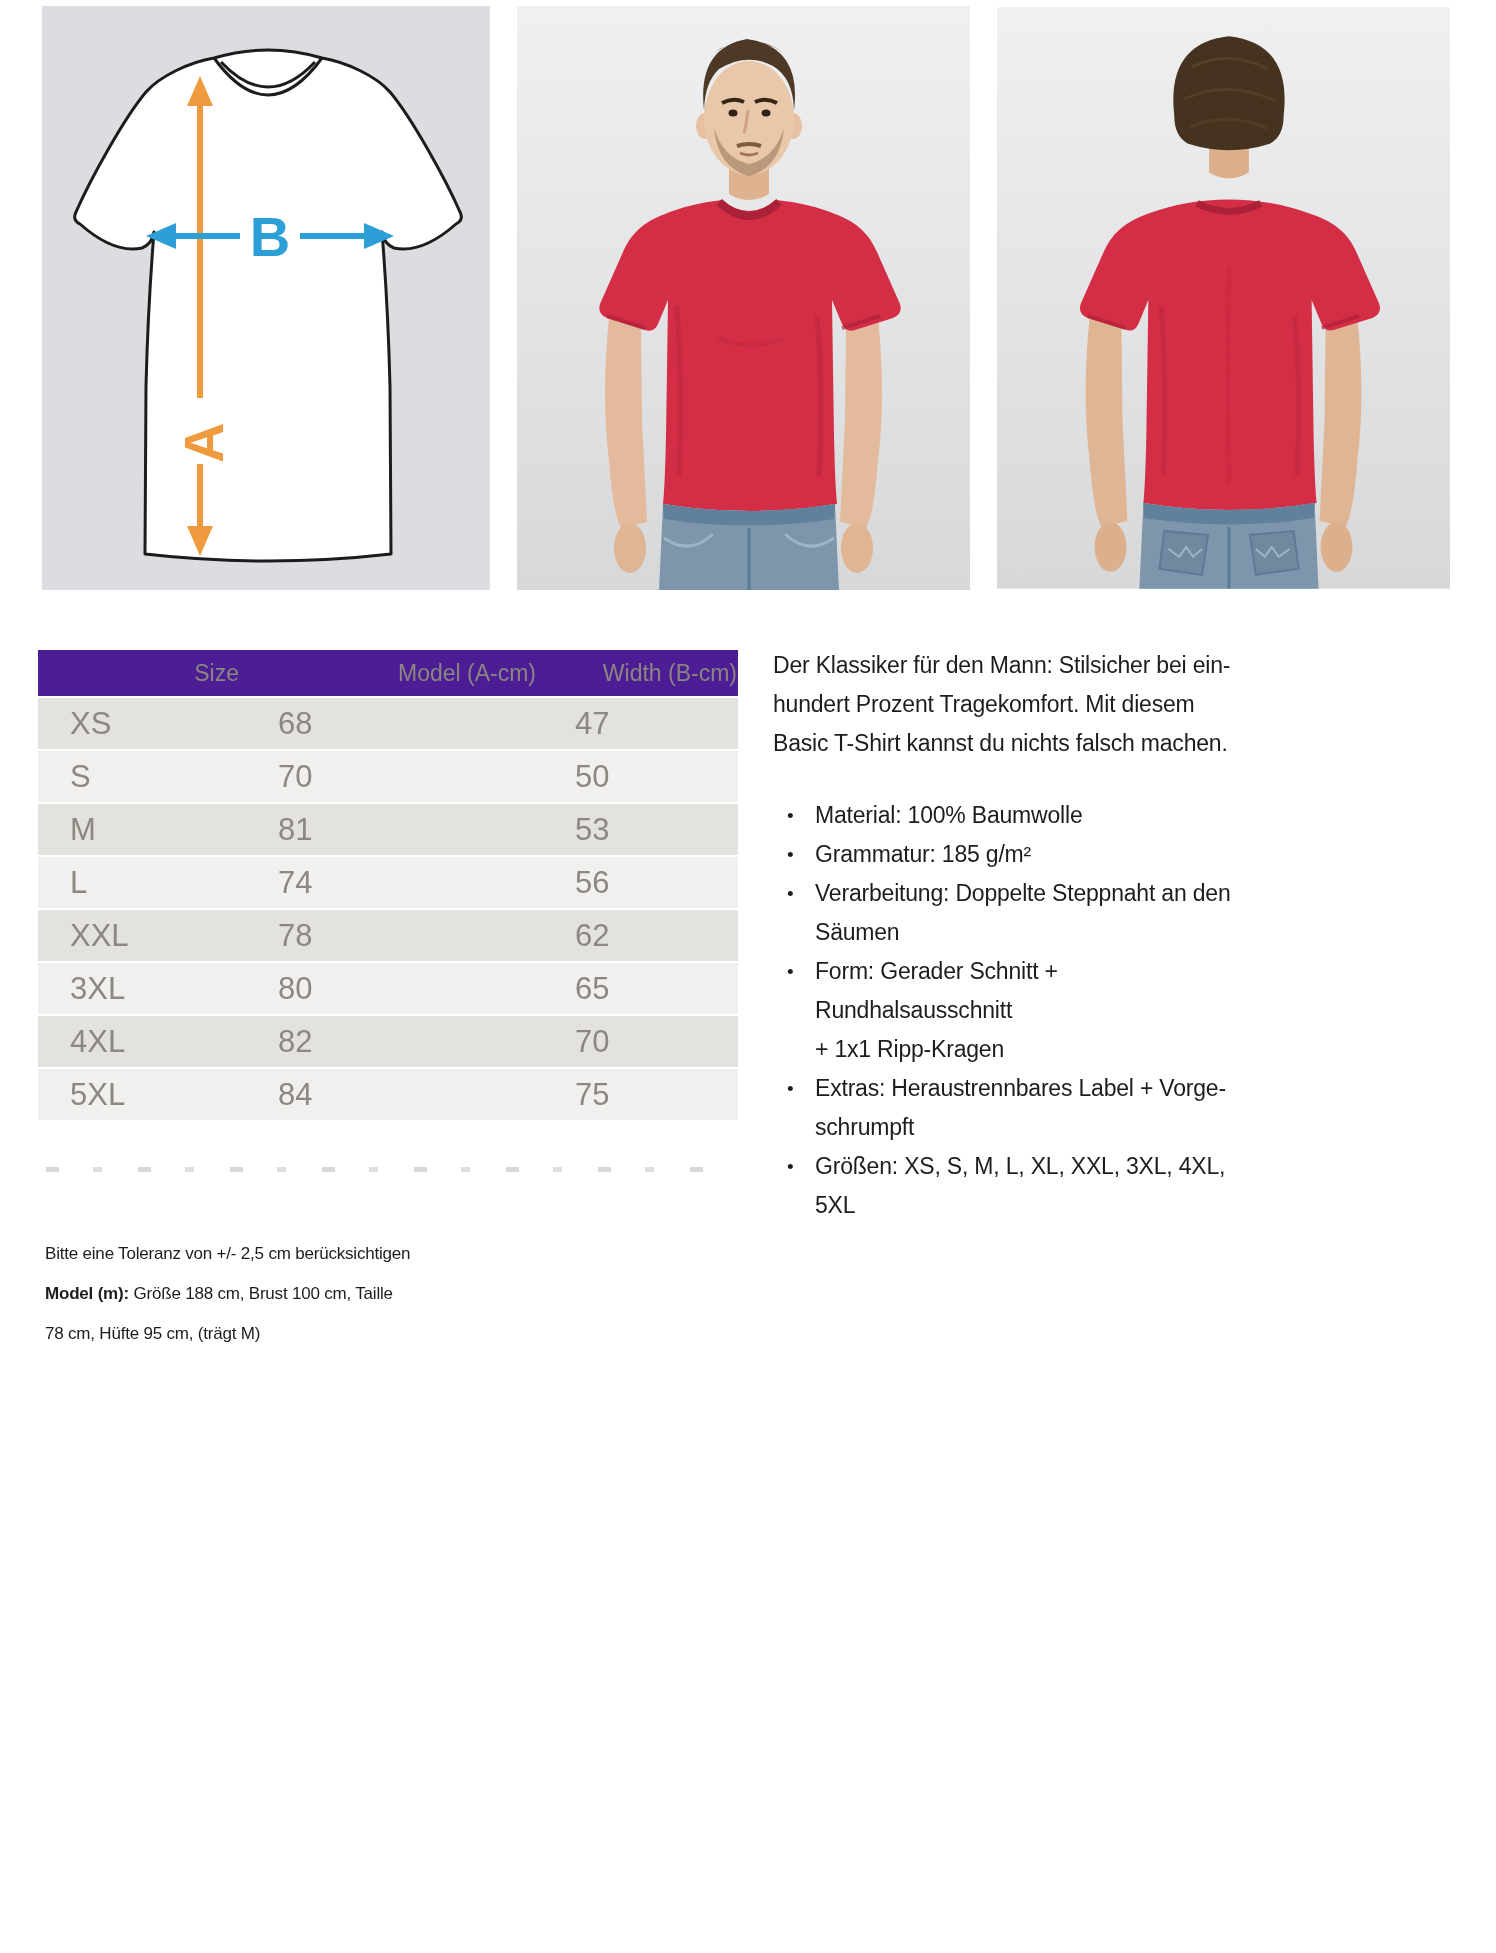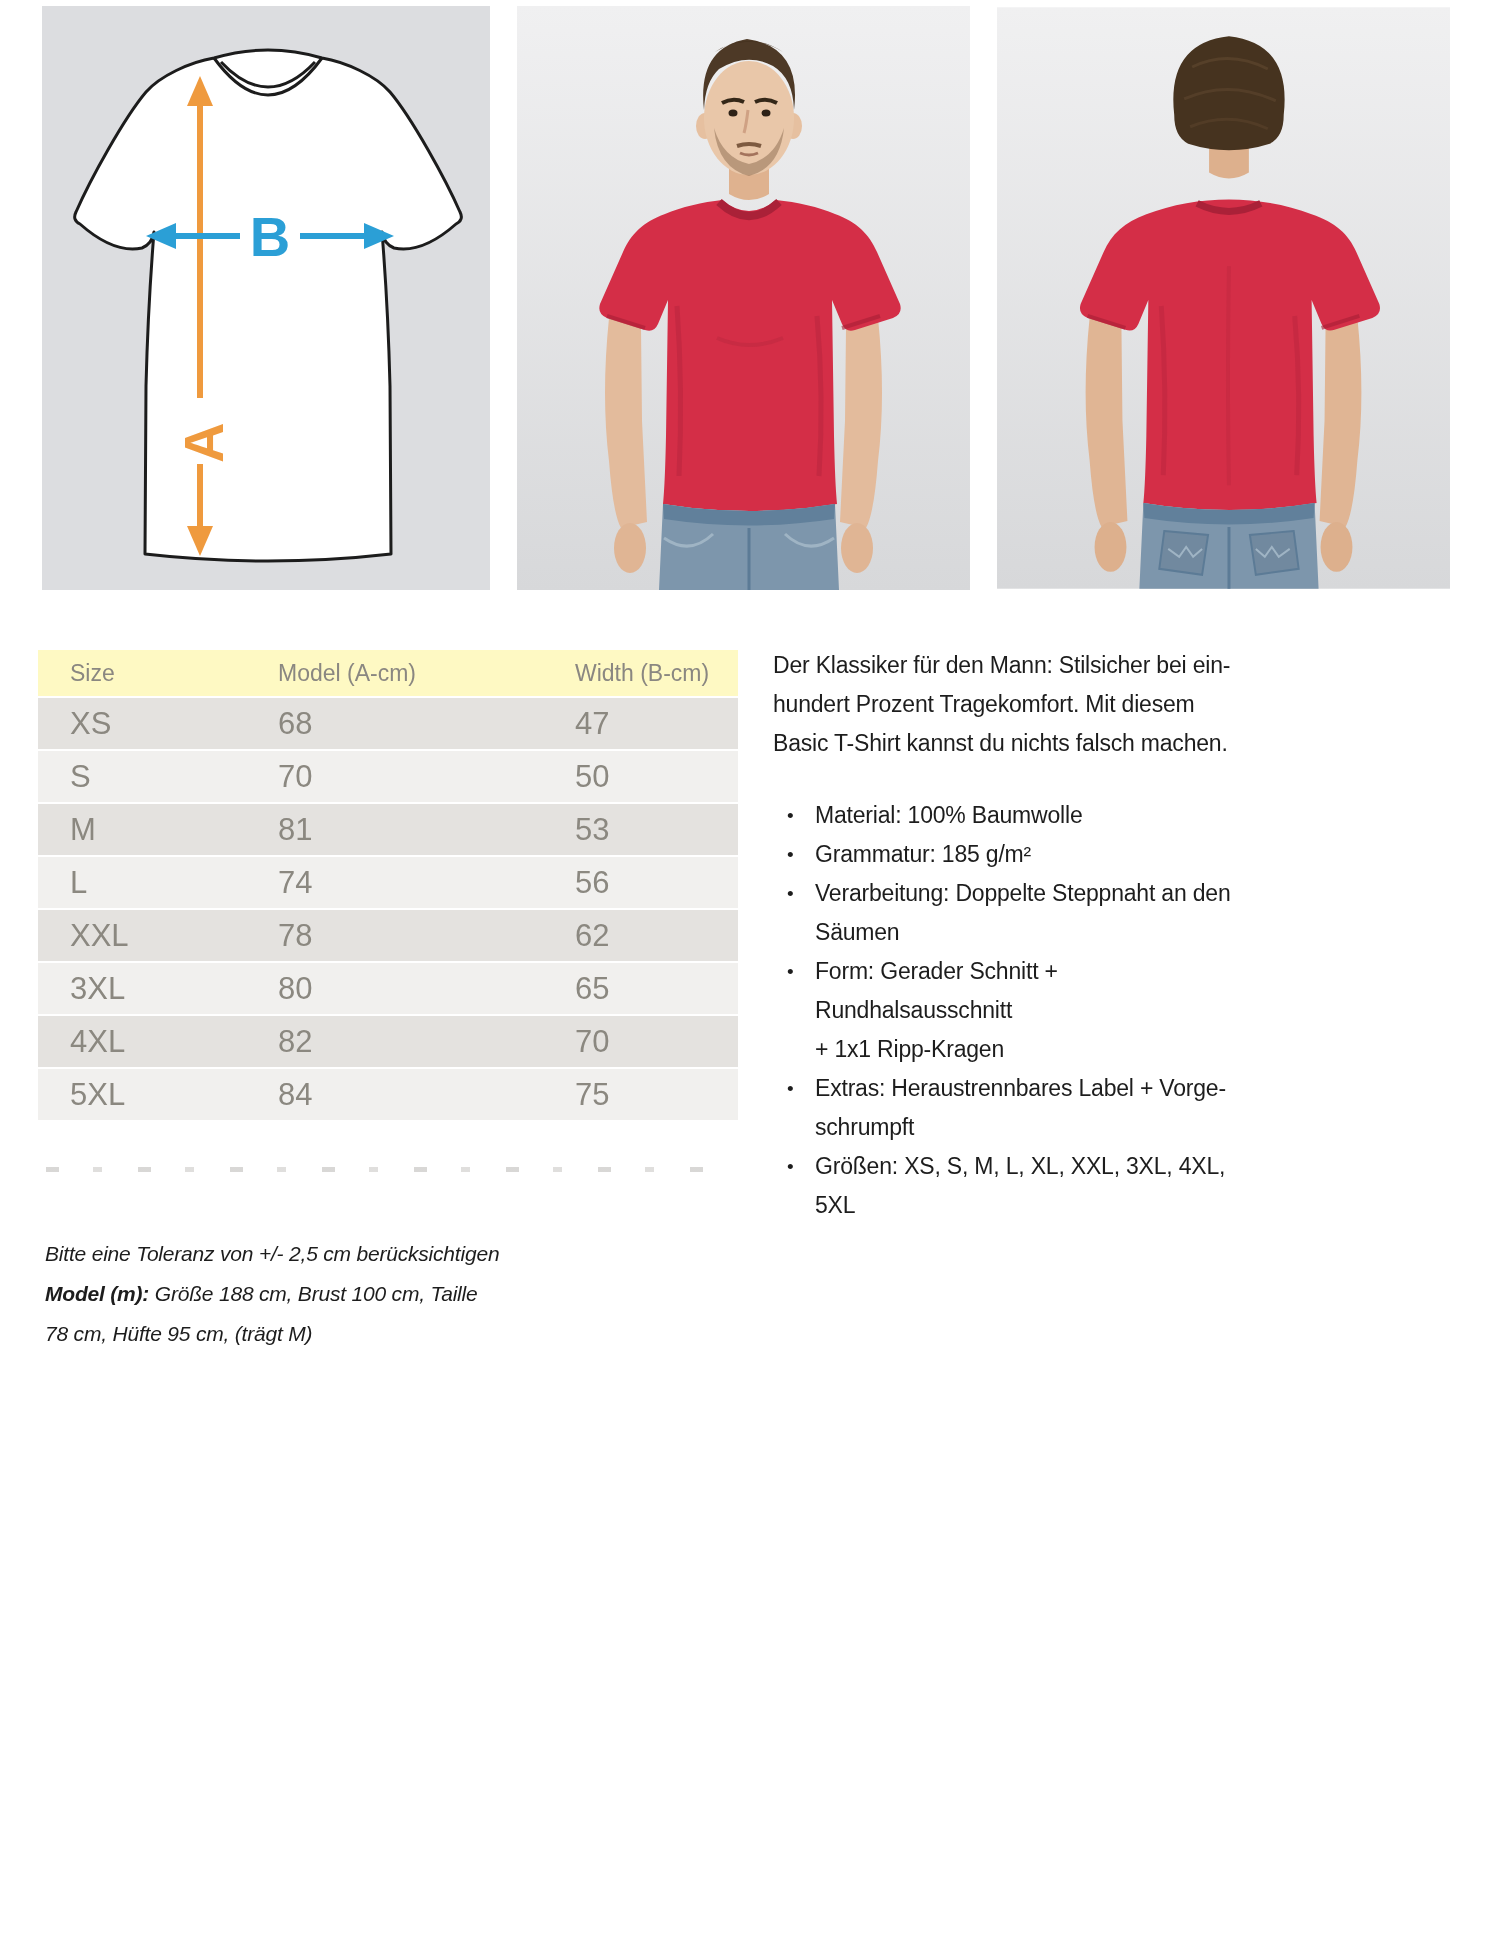--- a/index.html
+++ b/index.html
@@ -7,21 +7,21 @@
 
   .media-row { position:absolute; top:6px; left:42px; display:flex; gap:27px; }
   .panel { height:584px; position:relative; flex:none; }
   .panel.diagram { width:448px; background:#dcdde0; }
   .panel.photo { width:453px; }
   .panel svg { display:block; width:100%; height:100%; }
 
   table.size-table { position:absolute; top:648px; left:38px; width:700px;
     border-collapse:separate; border-spacing:0 2px; table-layout:fixed; }
   table.size-table th, table.size-table td { font-weight:400; text-align:left; }
-  table.size-table th { background:#fef9c3; height:44px; font-size:23px; color:#8a8781; }
+  table.size-table th { background:#4c1d95; height:44px; font-size:23px; color:#8a8781;text-align:right; }
   table.size-table td { height:49px; font-size:31px; color:#8b8880; }
   table.size-table tbody tr:nth-child(odd)  td { background:#e4e2df; }
   table.size-table tbody tr:nth-child(even) td { background:#f1f0ee; }
   .col-size   { width:202px; } 
   .col-length { width:297px; }
   .col-width  { width:201px; }
   table.size-table th:nth-child(1), table.size-table td:nth-child(1) { padding-left:32px; }
   table.size-table th:nth-child(2), table.size-table td:nth-child(2) { padding-left:38px; }
   table.size-table th:nth-child(3), table.size-table td:nth-child(3) { padding-left:38px; }
 
@@ -29,21 +29,21 @@
     background:repeating-linear-gradient(90deg,#b9b7b4 0 13px,transparent 13px 47px,#c6c4c1 47px 56px,transparent 56px 92px); }
 
   .desc { position:absolute; left:773px; top:646px; width:480px;
     font-size:23px; line-height:39px; color:#1d1d1d; letter-spacing:-0.2px; }
   .desc p.intro { margin:0 0 33px 0; }
   .desc ul { list-style:none; margin:0; padding:0; }
   .desc li { position:relative; padding-left:42px; margin:0; }
   .desc li .dot { position:absolute; left:14px; top:0; font-size:19px; }
 
   .tolerance { position:absolute; left:45px; top:1234px; width:620px;
-    font-size:21px; line-height:40px; color:#1d1d1d; letter-spacing:-0.2px;font-style:italic; }
+    font-size:17px; line-height:40px; color:#1d1d1d; letter-spacing:-0.2px; }
   .tolerance b { font-weight:bold; }
 </style>
 </head>
 <body>
 
 <div class="media-row">
 
   <div class="panel diagram">
     <svg viewBox="0 0 448 584">
 

